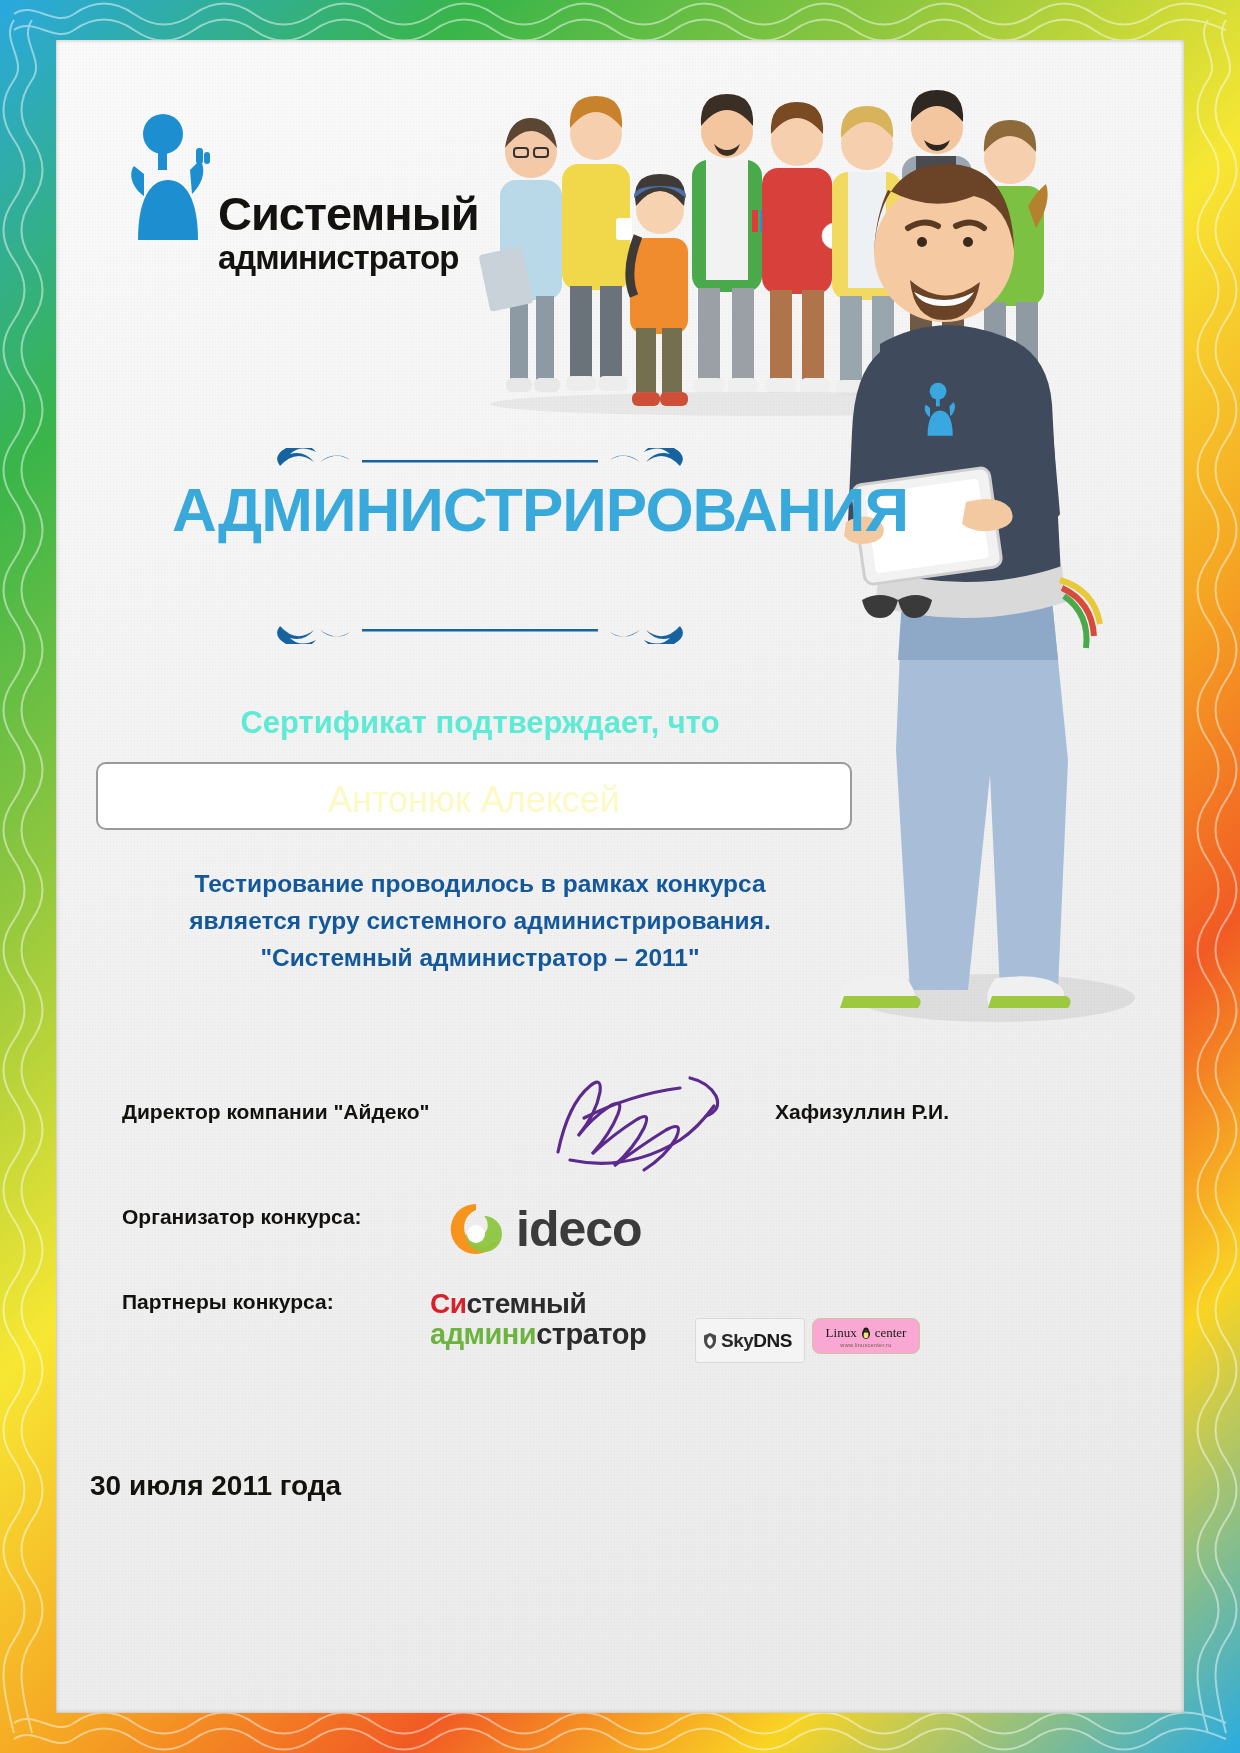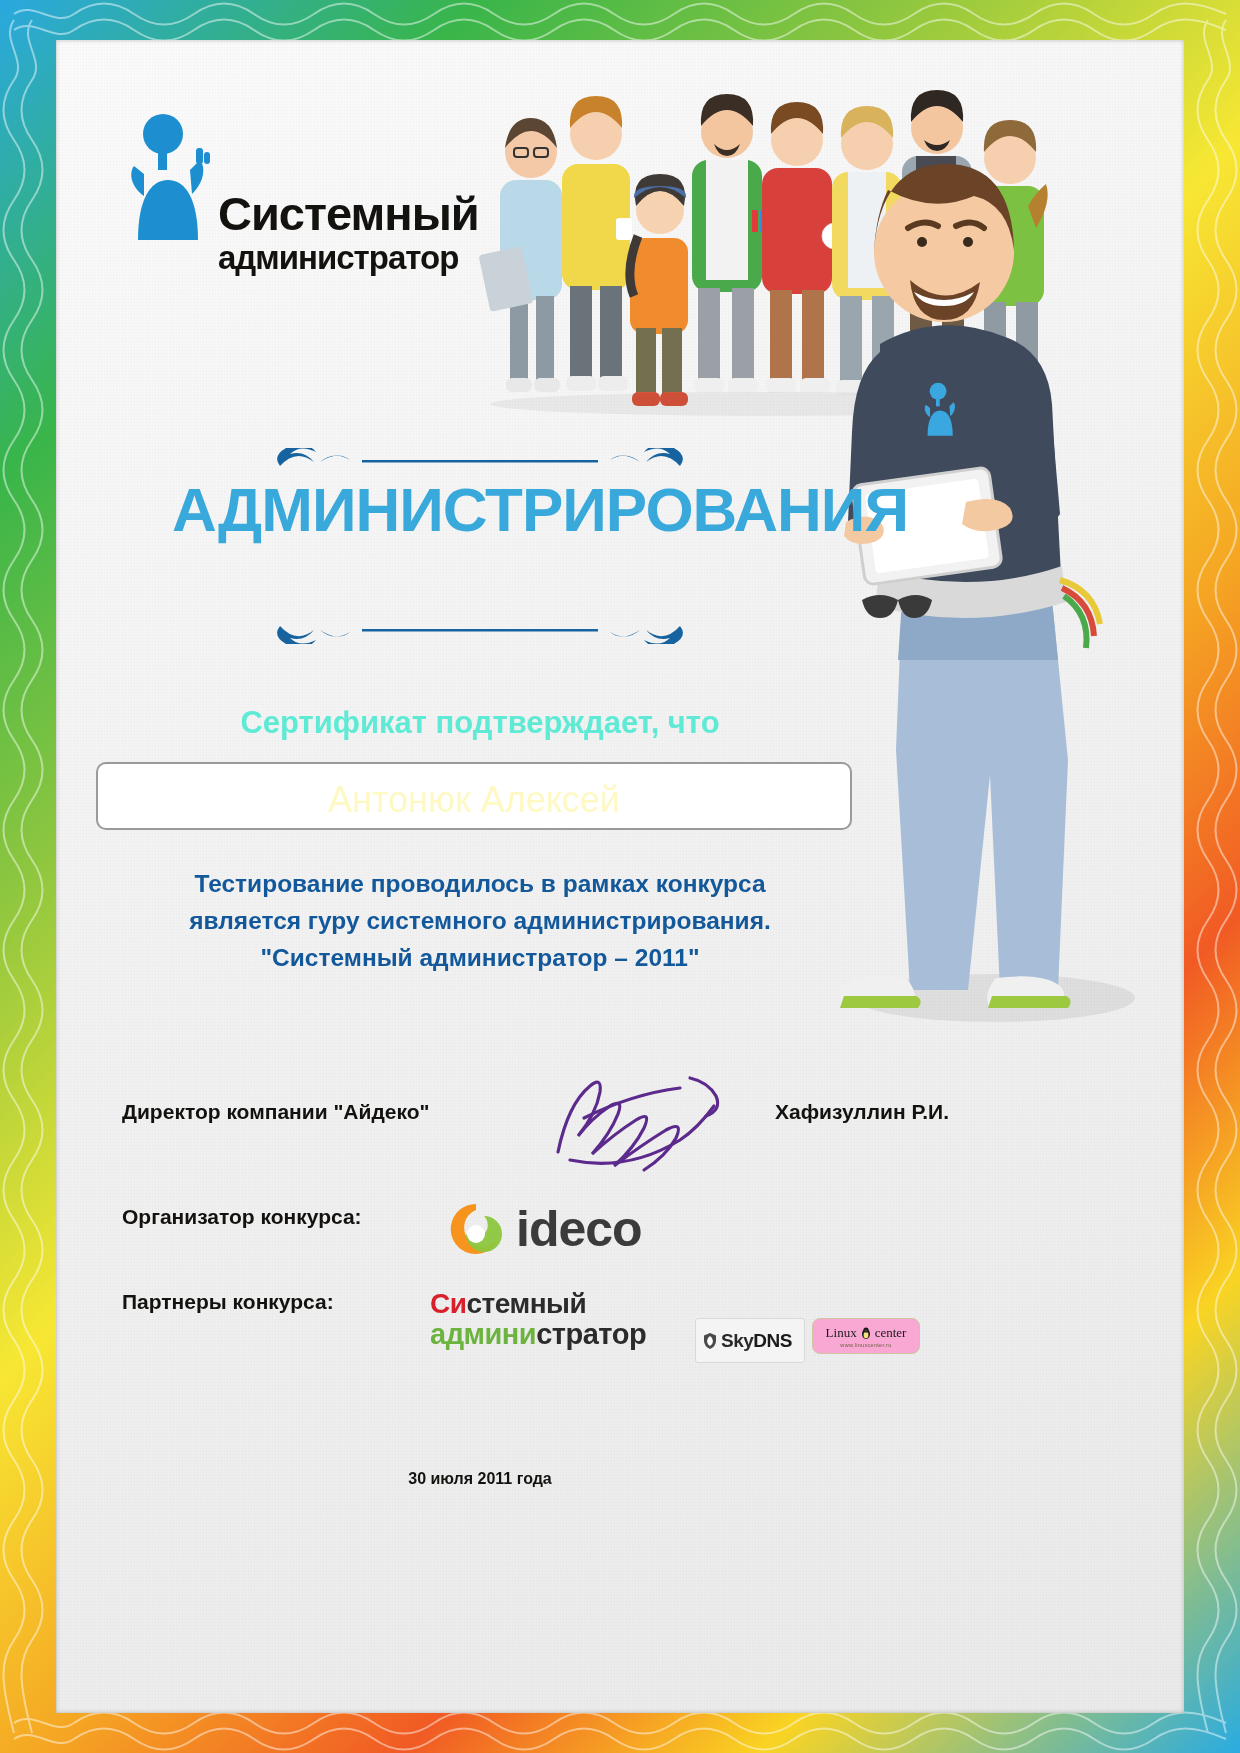--- a/index.html
+++ b/index.html
@@ -269,22 +269,21 @@
   .linux-row { display: flex; align-items: center; gap: 3px; }
   .linux-t1 { font-size: 13px; color: #1b1b1b; font-family: "Liberation Serif", serif;}
   .linux-t2 { font-size: 13px; color: #1b1b1b; font-family: "Liberation Serif", serif;}
   .linux-sub { font-size: 5.5px; color: #6a5f3d; margin-top: 1px; letter-spacing: .3px;}
 
   .date {
     position: absolute;
     left: 90px;
     top: 1470px;
     width: 780px;
-    text-align: center;
-    font-size: 16px;
+    font-size: 28px;
     font-weight: bold;
     color: #14120f;
   }
   svg { display: block; }
 </style>
 </head>
 <body>
 
 <div class="page">
 

